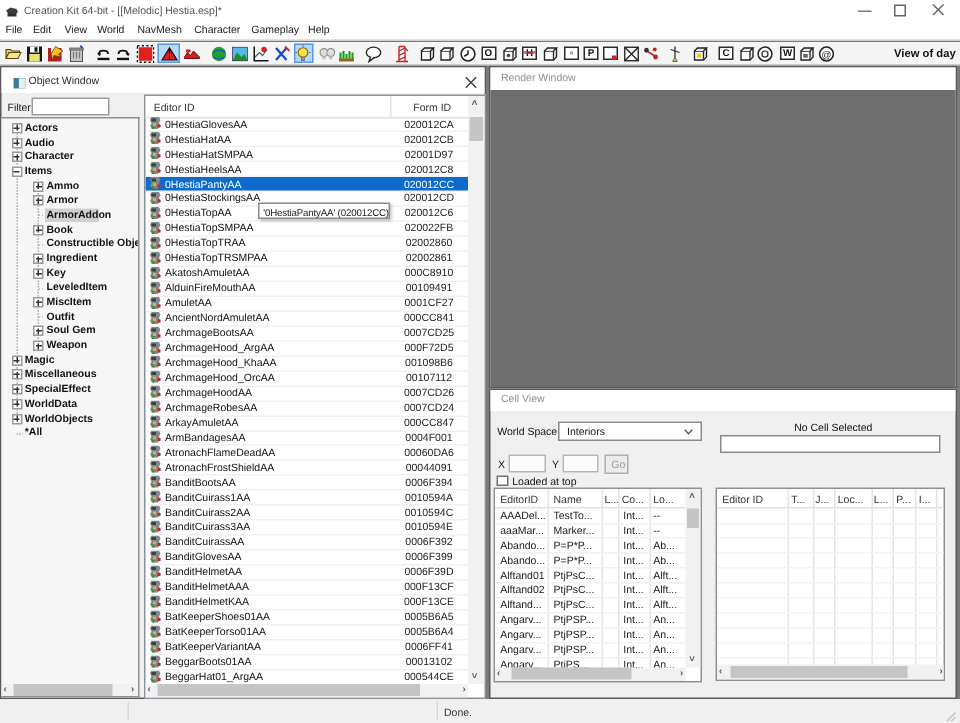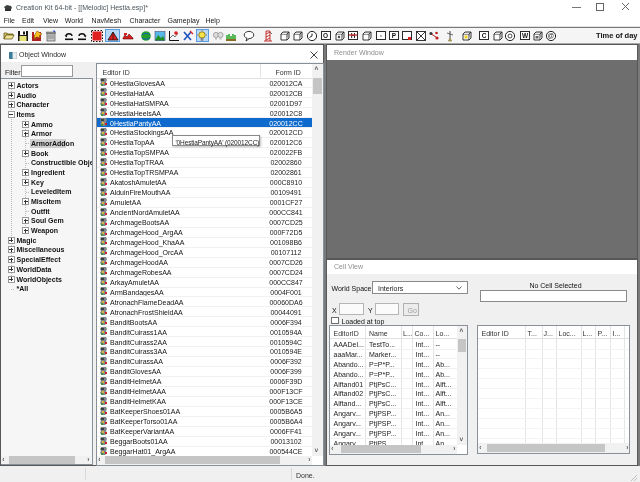--- a/index.html
+++ b/index.html
@@ -203,21 +203,21 @@
       </div>
 <svg class="tbi" style="left:532px" width="12" height="12" viewBox="0 0 12 12">
         <path d="M2 4 L8 4 L8 10 L2 10 Z" fill="#fff" stroke="#222" stroke-width="0.9"></path>
         <path d="M2 4 L4 2 L10 2 L8 4 M8 10 L10 8 L10 2" fill="#e8e8e8" stroke="#222" stroke-width="0.9"></path>
         <rect x="3.5" y="6" width="3" height="2.5" fill="#666"></rect>
       </svg>
 <svg class="tbi" style="left:544.5px" width="12" height="12" viewBox="0 0 12 12">
         <circle cx="6" cy="6" r="4.6" fill="#fff" stroke="#222" stroke-width="1"></circle>
         <text x="2.6" y="8.4" font-size="6.5" fill="#222">@</text>
       </svg>
-<span class="ab" style="left:596px;top:3px;font-size:7.5px;font-weight:bold;color:#111;white-space:nowrap">Time of day</span>
+<span class="ab" style="left:596px;top:3px;font-size:7.5px;font-weight:bold;color:#111;white-space:nowrap">View of day</span>
 </div>
 <div id="mdi" class="ab">
 <div class="win" style="left:0px;top:0px;width:324px;height:422px">
 <div class="ab" style="left:0;top:0;width:322px;height:17px;background:#fff"></div>
 <svg class="ab" style="left:8px;top:7px" width="8" height="7" viewBox="0 0 9 8">
           <rect x="0" y="0" width="9" height="8" fill="#e8eef0" stroke="#9ab0b8" stroke-width="0.8"></rect>
           <rect x="0" y="0" width="4" height="8" fill="#3a7a96"></rect>
         </svg>
 <span class="t75" style="left:18px;top:4.5px;color:#2a2a2a">Object Window</span>
 <svg class="ab" style="left:309px;top:6px" width="8" height="8" viewBox="0 0 8 8">

